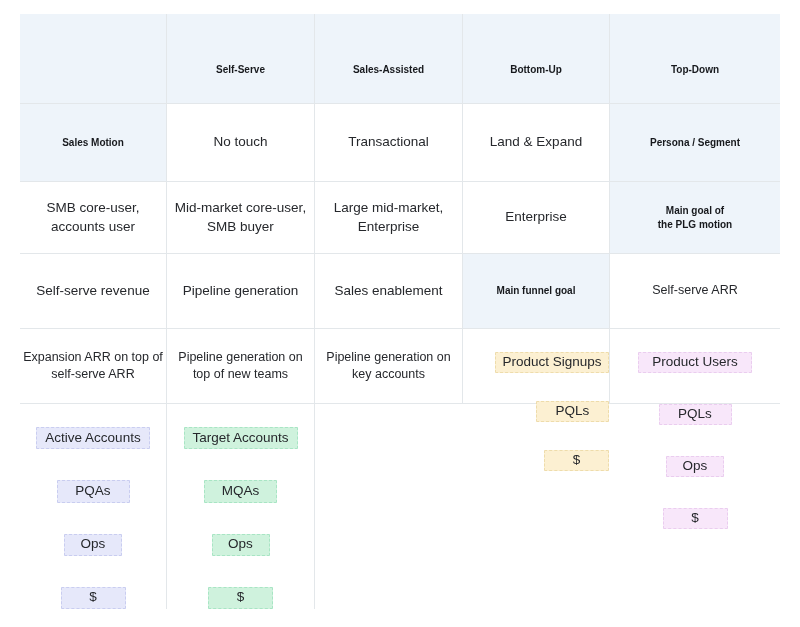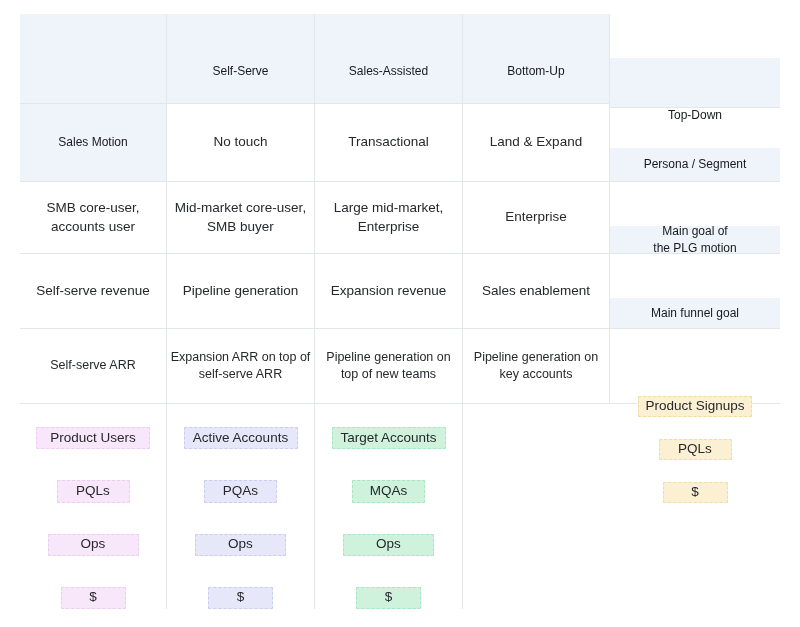--- a/index.html
+++ b/index.html
@@ -28,39 +28,39 @@
   .cell{
     box-sizing:border-box;
     border-right:1px solid var(--line);
     border-bottom:1px solid var(--line);
     display:flex;flex-direction:column;
     align-items:center;justify-content:center;
     text-align:center;
     white-space:pre-line;
     font-size:13.5px;line-height:1.4;
   }
-  .cell:nth-child(5n){border-right:none;margin-top:44px;}
+  .cell:nth-child(5n){border-right:none;}
   .cell:nth-child(n+26){border-bottom:none;}
   .hd{
     background:var(--header-bg);
-    font-weight:normal;font-size:12px;color:var(--text-strong);
+    font-weight:bold;font-size:10px;color:var(--text-strong);
     line-height:1.35;
   }
   .colhead{justify-content:flex-start;padding-top:49px;}
   .small{font-size:12.5px;line-height:1.4;}
   .funnel-lab{justify-content:flex-start;padding-top:29px;}
   .funnel-cell{justify-content:flex-start;padding-top:23px;gap:31px;}
-  .funnel-cell.three{gap:22px;}
+  .funnel-cell.three{gap:28px;align-items:flex-end;}
   .badge{
     box-sizing:border-box;height:27px;border-radius:1px;
     display:flex;align-items:center;justify-content:center;
     font-size:13.5px;white-space:nowrap;
     border:1px dashed transparent;
   }
-  .w1{width:114px}.w2{width:73px}.w3{width:91px}.w4{width:65px}
+  .w1{width:114px}.w2{width:73px}.w3{width:58px}.w4{width:65px}
   .f0 .badge{background:var(--f0-bg);border-color:var(--f0-bd);}
   .f1 .badge{background:var(--f1-bg);border-color:var(--f1-bd);}
   .f2 .badge{background:var(--f2-bg);border-color:var(--f2-bd);}
   .f3 .badge{background:var(--f3-bg);border-color:var(--f3-bd);}
 </style>
 </head>
 <body>
 
 <div class="table">
 
@@ -81,21 +81,20 @@
   <div class="cell">Mid-market core-user,
 SMB buyer</div>
   <div class="cell">Large mid-market,
 Enterprise</div>
   <div class="cell">Enterprise</div>
 
   <div class="cell hd">Main goal of
 the PLG motion</div>
   <div class="cell">Self-serve revenue</div>
   <div class="cell">Pipeline generation</div>
-  <div class="cell">Expansion revenue</div>
   <div class="cell">Sales enablement</div>
 
   <div class="cell hd">Main funnel goal</div>
   <div class="cell small">Self-serve ARR</div>
   <div class="cell small">Expansion ARR on top of
 self-serve ARR</div>
   <div class="cell small">Pipeline generation on
 top of new teams</div>
   <div class="cell small">Pipeline generation on
 key accounts</div>

